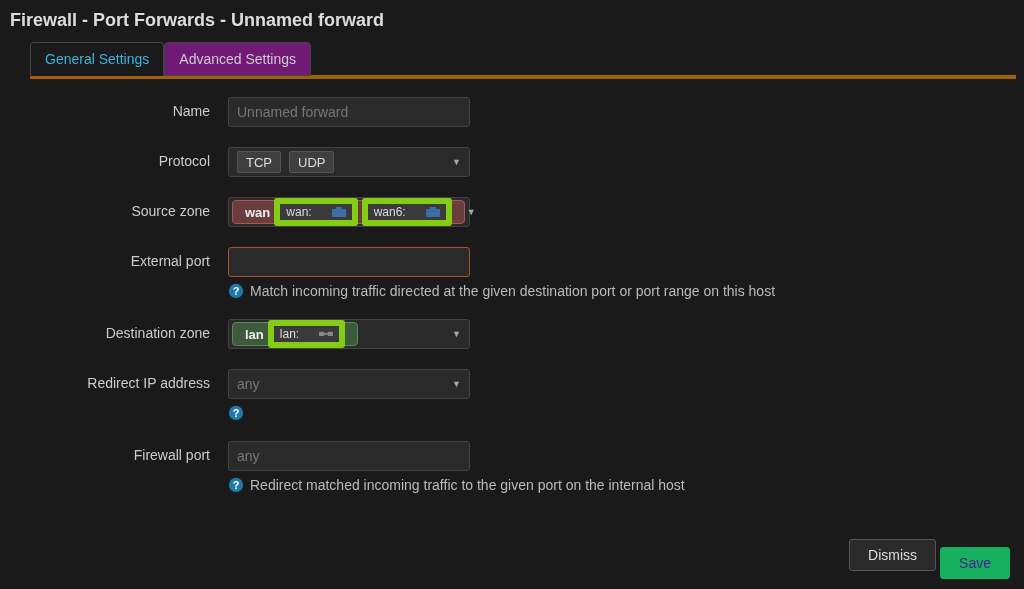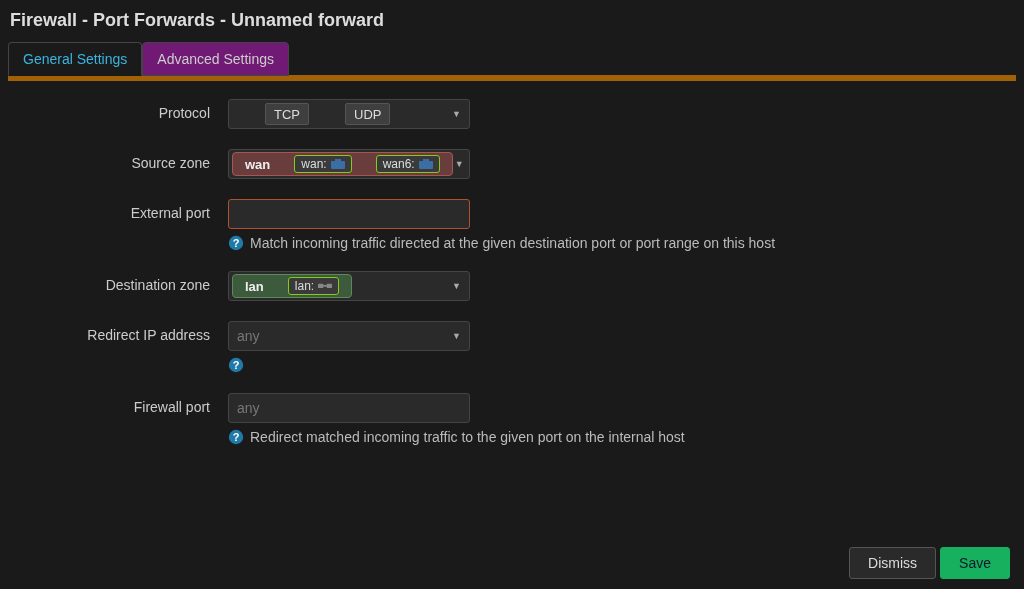--- a/index.html
+++ b/index.html
@@ -19,21 +19,22 @@
     padding: 6px 8px 0 8px;
   }
   .title {
     color: #ddd;
     font-size: 18px;
     font-weight: bold;
     padding: 4px 2px 10px 2px;
   }
   .tabs {
     display: flex;
-    border-bottom: 6px solid #a16207;
+    border-bottom: 4px solid #a16207;
+    margin-left: 22px;
   }
   .tab {
     padding: 8px 14px;
     font-size: 14px;
     cursor: pointer;
     border: 1px solid transparent;
     border-bottom: none;
     position: relative;
     top: 1px;
   }
@@ -98,21 +99,20 @@
     display: inline-flex;
     align-items: center;
     padding: 0 8px;
     height: 22px;
     margin-right: 4px;
     background: #3f3f3f;
     border: 1px solid #555;
     border-radius: 2px;
     font-size: 13px;
     color: #ddd;
-    margin-left: 28px;
   }
   .zone-box {
     display: inline-flex;
     align-items: center;
     gap: 4px;
     height: 24px;
     padding: 2px 12px;
     border-radius: 4px;
     font-size: 13px;
     margin-right: 2px;
@@ -122,28 +122,27 @@
     border: 1px solid #a55;
   }
   .zone-lan {
     background: #3d5a3d;
     border: 1px solid #5a8a5a;
     text-align: right;
   }
   .iface-chip {
     display: inline-flex;
     align-items: center;
-    gap: 4px;
+    gap: 20px;
     background: #3a3a3a;
-    border: 1px solid #84cc16;
+    border: 6px solid #84cc16;
     border-radius: 3px;
     padding: 1px 6px;
     color: #ddd;
     font-size: 12px;
-    margin-left: 20px;
   }
   .iface-icon {
     width: 14px;
     height: 10px;
     display: inline-block;
   }
   .iface-icon svg { display: block; }
   .invalid {
     border: 1px solid #b05030 !important;
   }
@@ -178,40 +177,47 @@
     justify-content: center;
   }
   .btn-default {
     background: #2a2a2a;
     border: 1px solid #555;
     color: #ddd;
   }
   .btn-save {
     background: #17b05e;
     border: 1px solid #17b05e;
-    color: #0f172a;
+    color: #4c1d95;
     font-weight: 500;
+    margin-top: 8px;
   }
   .zone-strong { font-weight: bold; color: #eee; }
   .select-inner { display:flex; align-items:center; gap:4px; flex:1; }
 </style>
 </head>
 <body>
 
 <div class="modal">
 
   <div class="title">Firewall - Port Forwards - Unnamed forward</div>
 
   <div class="tabs">
     <div class="tab active">General Settings</div>
     <div class="tab inactive">Advanced Settings</div>
   </div>
 
   <div class="form">
 
+    <div class="row">
+      <div class="label">Name</div>
+      <div class="value">
+        <input class="control" type="text" placeholder="Unnamed forward" style="">
+      </div>
+    </div>
 
     <div class="row">
       <div class="label">Protocol</div>
       <div class="value">
         <div class="control select">
           <span class="select-inner">
             <span class="proto-pill">TCP</span>
             <span class="proto-pill">UDP</span>
           </span>
           <span class="caret">▼</span>

